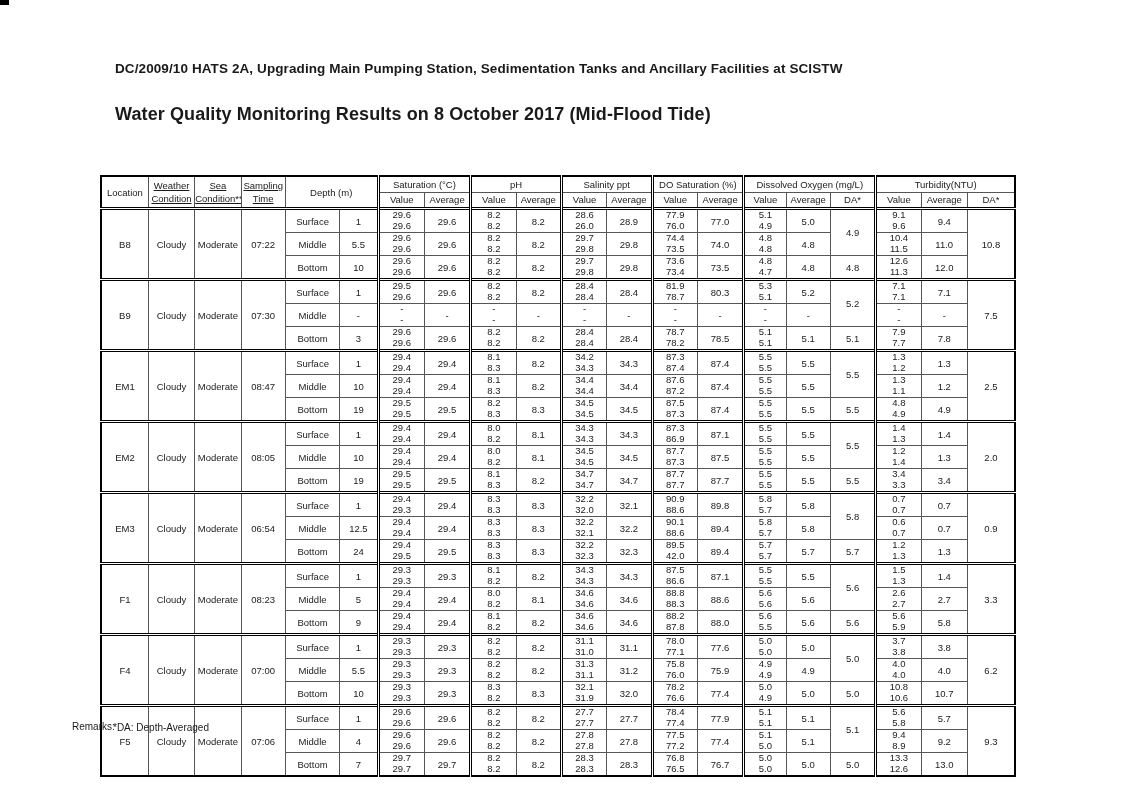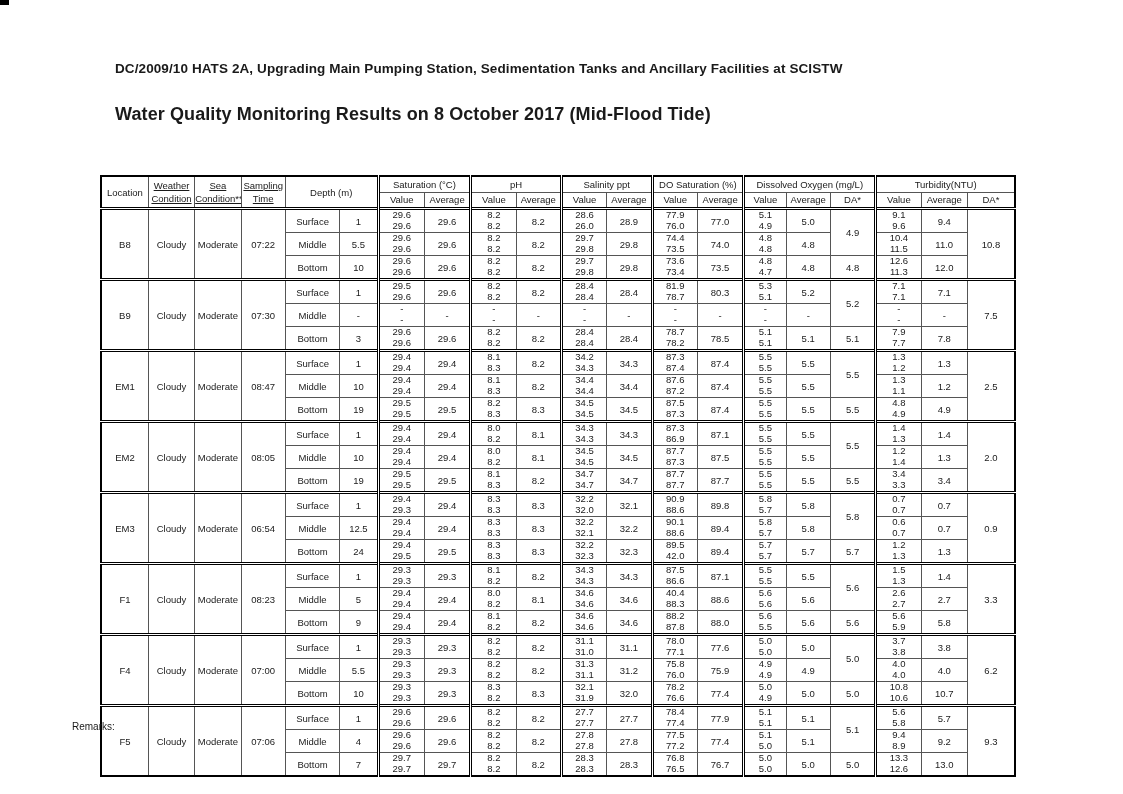--- a/index.html
+++ b/index.html
@@ -696,21 +696,21 @@
             <div>8.0</div>
             <div>8.2</div>
           </td>
           <td>8.1</td>
           <td class="gs stk">
             <div>34.6</div>
             <div>34.6</div>
           </td>
           <td>34.6</td>
           <td class="gs stk">
-            <div>40.4</div>
+            <div>88.8</div>
             <div>88.3</div>
           </td>
           <td>88.6</td>
           <td class="gs stk">
             <div>5.6</div>
             <div>5.6</div>
           </td>
           <td>5.6</td>
           <td class="gs stk">
             <div>2.6</div>
@@ -970,15 +970,16 @@
             <div>12.6</div>
           </td>
           <td>13.0</td>
         </tr>
       </tbody>
   </table>
 
   <div class="remarks">
     <div class="rlabel">Remarks:</div>
     <div class="rlines">
+      <div>*DA: Depth-Averaged</div>
     </div>
   </div>
 </div>
 
 </body></html>

